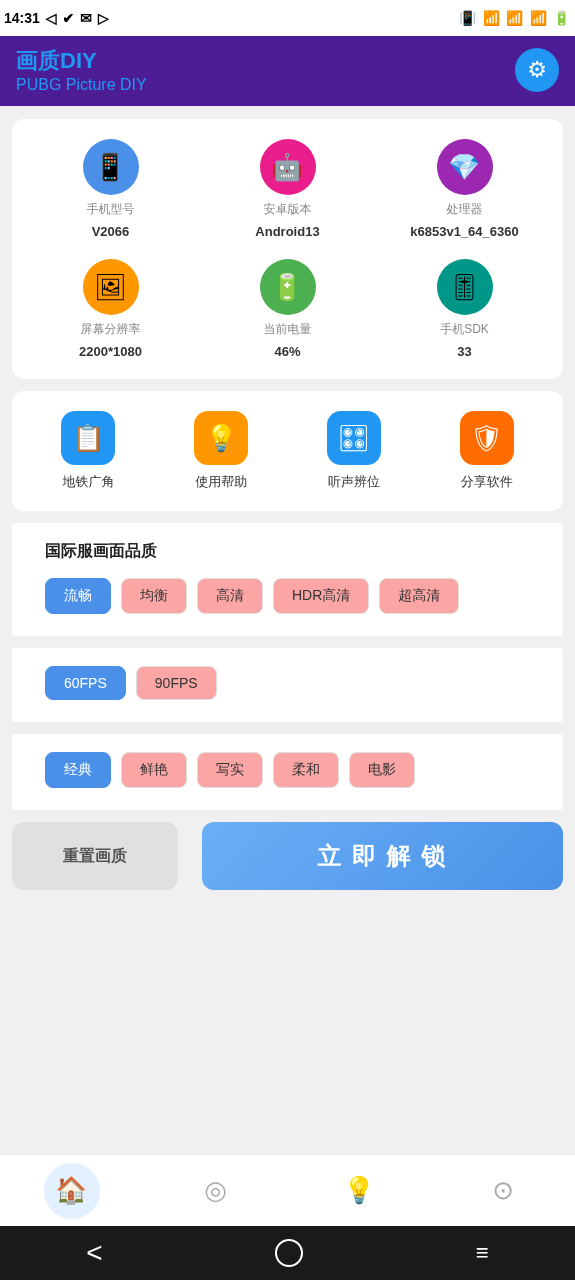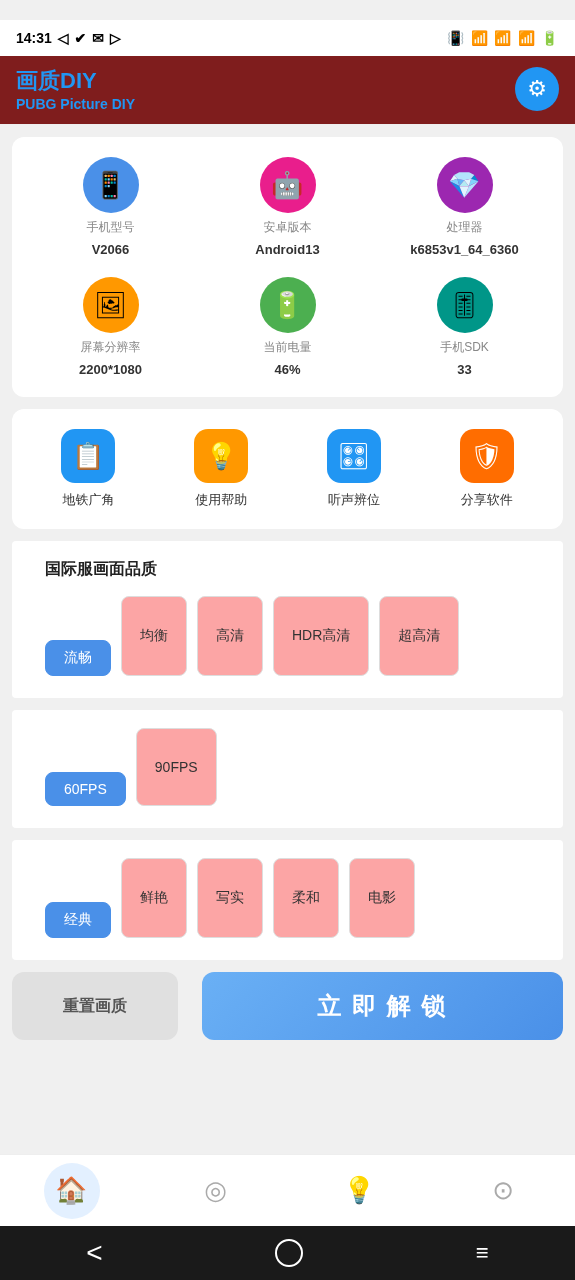--- a/index.html
+++ b/index.html
@@ -13,47 +13,45 @@
       flex-direction: column;
     }
 
     
     .status-bar {
       background: #fff;
       height: 36px;
       display: flex;
       align-items: center;
       justify-content: space-between;
-      padding: 0 16px;
+      padding: 0 4px;
       font-size: 14px;
       font-weight: 600;
-      margin-top: 20px;
     }
     .status-left { display: flex; align-items: center; gap: 6px; }
     .status-right { display: flex; align-items: center; gap: 6px; }
 
     
     .header {
-      background: #7f1d1d;
+      background: #4c1d95;
       padding: 10px 16px 12px;
       display: flex;
       align-items: center;
       justify-content: space-between;
       border-bottom: 1px solid #eee;
     }
     .header-title-block {}
     .header-title {
       font-size: 22px;
       font-weight: 700;
       color: #2196F3;
     }
     .header-subtitle {
-      font-size: 14px;
+      font-size: 16px;
       color: #2196F3;
-      font-weight: bold;
     }
     .gear-btn {
       width: 44px; height: 44px;
       background: #2196F3;
       border-radius: 50%;
       display: flex; align-items: center; justify-content: center;
       cursor: pointer;
     }
 
     
@@ -154,21 +152,20 @@
       background: #fca5a5;
       font-size: 14px;
       color: #333;
       cursor: pointer;
       font-family: inherit;
     }
     .opt-btn.active {
       background: #4A90E8;
       color: #fff;
       border-color: #4A90E8;
-      margin-top: 44px;
     }
 
     
     .bottom-actions {
       display: flex;
       margin: 0 12px 12px;
       gap: 24px;
     }
     .btn-reset {
       flex: 1;

